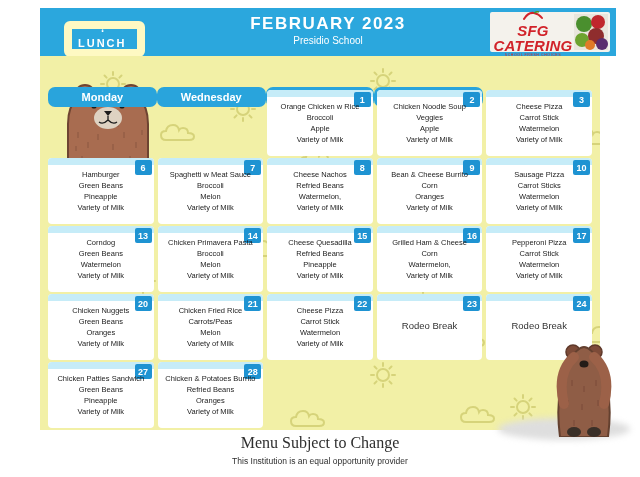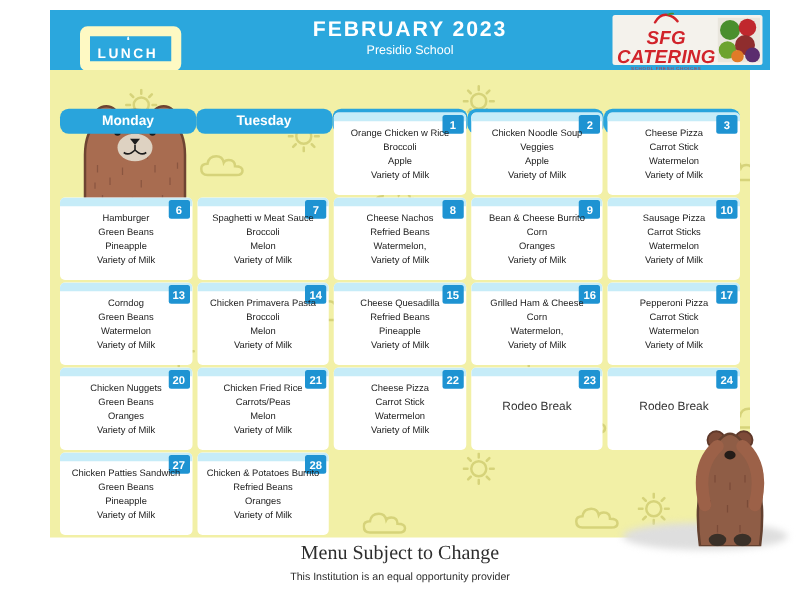--- a/index.html
+++ b/index.html
@@ -238,21 +238,20 @@
       </g>
       <circle cx="36" cy="24" r="2.6" fill="#1c1c1c"></circle>
       <circle cx="64" cy="24" r="2.6" fill="#1c1c1c"></circle>
       <ellipse cx="50" cy="36" rx="14" ry="11" fill="#ded2c2"></ellipse>
       <path d="M46,29 L54,29 L50,34 Z" fill="#1c1c1c"></path>
       <path d="M50,34 L50,38 M50,38 Q45,43 41,40 M50,38 Q55,43 59,40" fill="none" stroke="#1c1c1c" stroke-width="1.3"></path>
     </svg>
 
     <div class="weekday-row">
         <div class="dayhead">Monday</div>
-        <div class="dayhead">Tuesday</div>
         <div class="dayhead">Wednesday</div>
         <div class="dayhead">Thursday</div>
         <div class="dayhead">Wednesday</div>
       </div>
     <div class="grid">
         <div class="cell-empty"></div>
         <div class="cell-empty"></div>
         <div class="cell">
           <div class="cell-strip"></div>
           <div class="date-badge">1</div>

